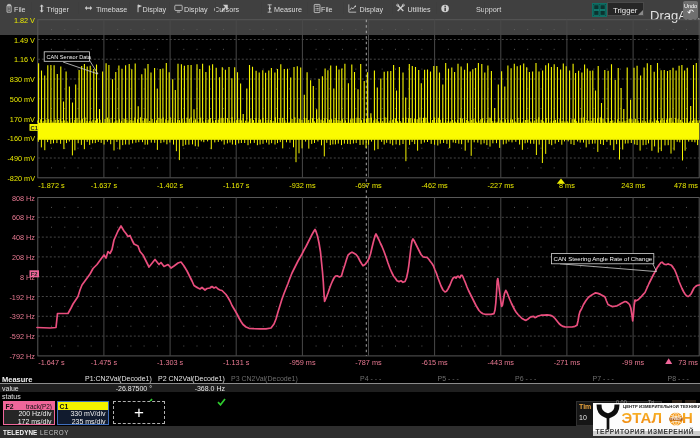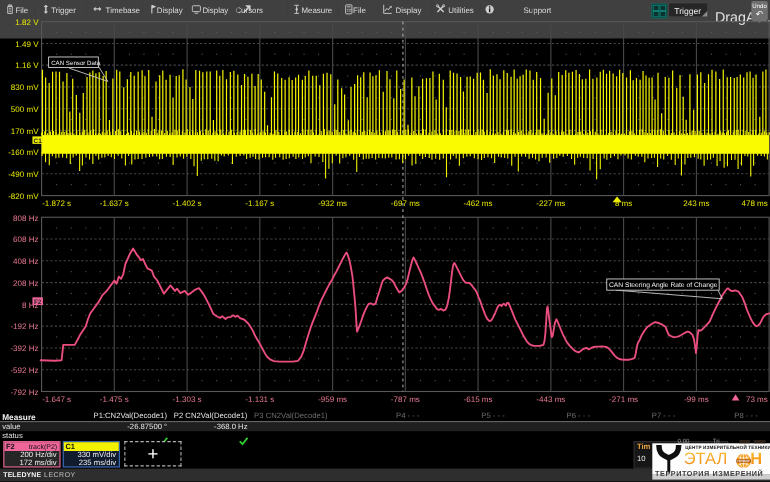--- a/index.html
+++ b/index.html
@@ -238,21 +238,21 @@
       <span style="position:absolute;left:3px;top:3px;font-size:6.3px;font-weight:bold;color:#f5f5f5;letter-spacing:0.1px">TELEDYNE</span>
       <span style="position:absolute;left:40px;top:3px;font-size:6.3px;color:#c4c4c4;letter-spacing:0.5px">LECROY</span>
     </div>
     <div style="position:absolute;left:593px;top:402.5px;width:107px;height:28px;background:#fdfdfd">
 <div style="position:absolute;left:2px;top:1px;width:26px;height:26px"><svg width="26" height="26" viewBox="0 0 26 26">
 <path d="M4 0.5 C4 6 5.3 9.6 13 12.2" stroke="#0e0e0e" stroke-width="5" fill="none"></path>
 <path d="M22 0.5 C22 6 20.7 9.6 13 12.2" stroke="#0e0e0e" stroke-width="5" fill="none"></path>
 <path d="M13 10 L13 25.5" stroke="#0e0e0e" stroke-width="2.7" fill="none"></path>
 </svg></div>
 <div style="position:absolute;left:30px;top:1.5px;font-size:4.2px;font-weight:bold;color:#111;letter-spacing:0.12px;white-space:nowrap">ЦЕНТР ИЗМЕРИТЕЛЬНОЙ ТЕХНИКИ</div>
-<div style="position:absolute;left:28.5px;top:6.5px;font-size:15px;font-weight:normal;white-space:nowrap;background:linear-gradient(#fbbf2d,#ee820f);-webkit-background-clip:text;background-clip:text;color:transparent">ЭТАЛ</div>
+<div style="position:absolute;left:28.5px;top:6.5px;font-size:15px;font-weight:bold;white-space:nowrap;background:linear-gradient(#fbbf2d,#ee820f);-webkit-background-clip:text;background-clip:text;color:transparent">ЭТАЛ</div>
 <div style="position:absolute;left:89px;top:6.5px;font-size:15px;font-weight:bold;white-space:nowrap;background:linear-gradient(#fbbf2d,#ee820f);-webkit-background-clip:text;background-clip:text;color:transparent">Н</div>
 <div style="position:absolute;left:76px;top:9.5px"><svg width="14" height="14" viewBox="0 0 17 17">
           <circle cx="8.5" cy="8.5" r="8" fill="#f59a1a"></circle>
 <path d="M0.5 8.5 h16 M8.5 0.5 v16 M2.5 4 c3.5 2 8.5 2 12 0 M2.5 13 c3.5 -2 8.5 -2 12 0" stroke="#fff" stroke-width="0.8" fill="none"></path>
 <ellipse cx="8.5" cy="8.5" rx="4" ry="8" fill="none" stroke="#fff" stroke-width="0.8"></ellipse>
 <rect x="0.5" y="6.8" width="16" height="3.6" fill="#a85510"></rect>
           <text x="8.5" y="9.7" text-anchor="middle" font-size="3.2" font-weight="bold" fill="#fff" font-family="Liberation Sans, sans-serif">ПРИБОР</text>
         </svg></div>
 </div>
     <div style="position:absolute;left:593px;top:430.5px;width:107px;height:5.5px;background:rgba(248,248,248,0.8)"></div>

